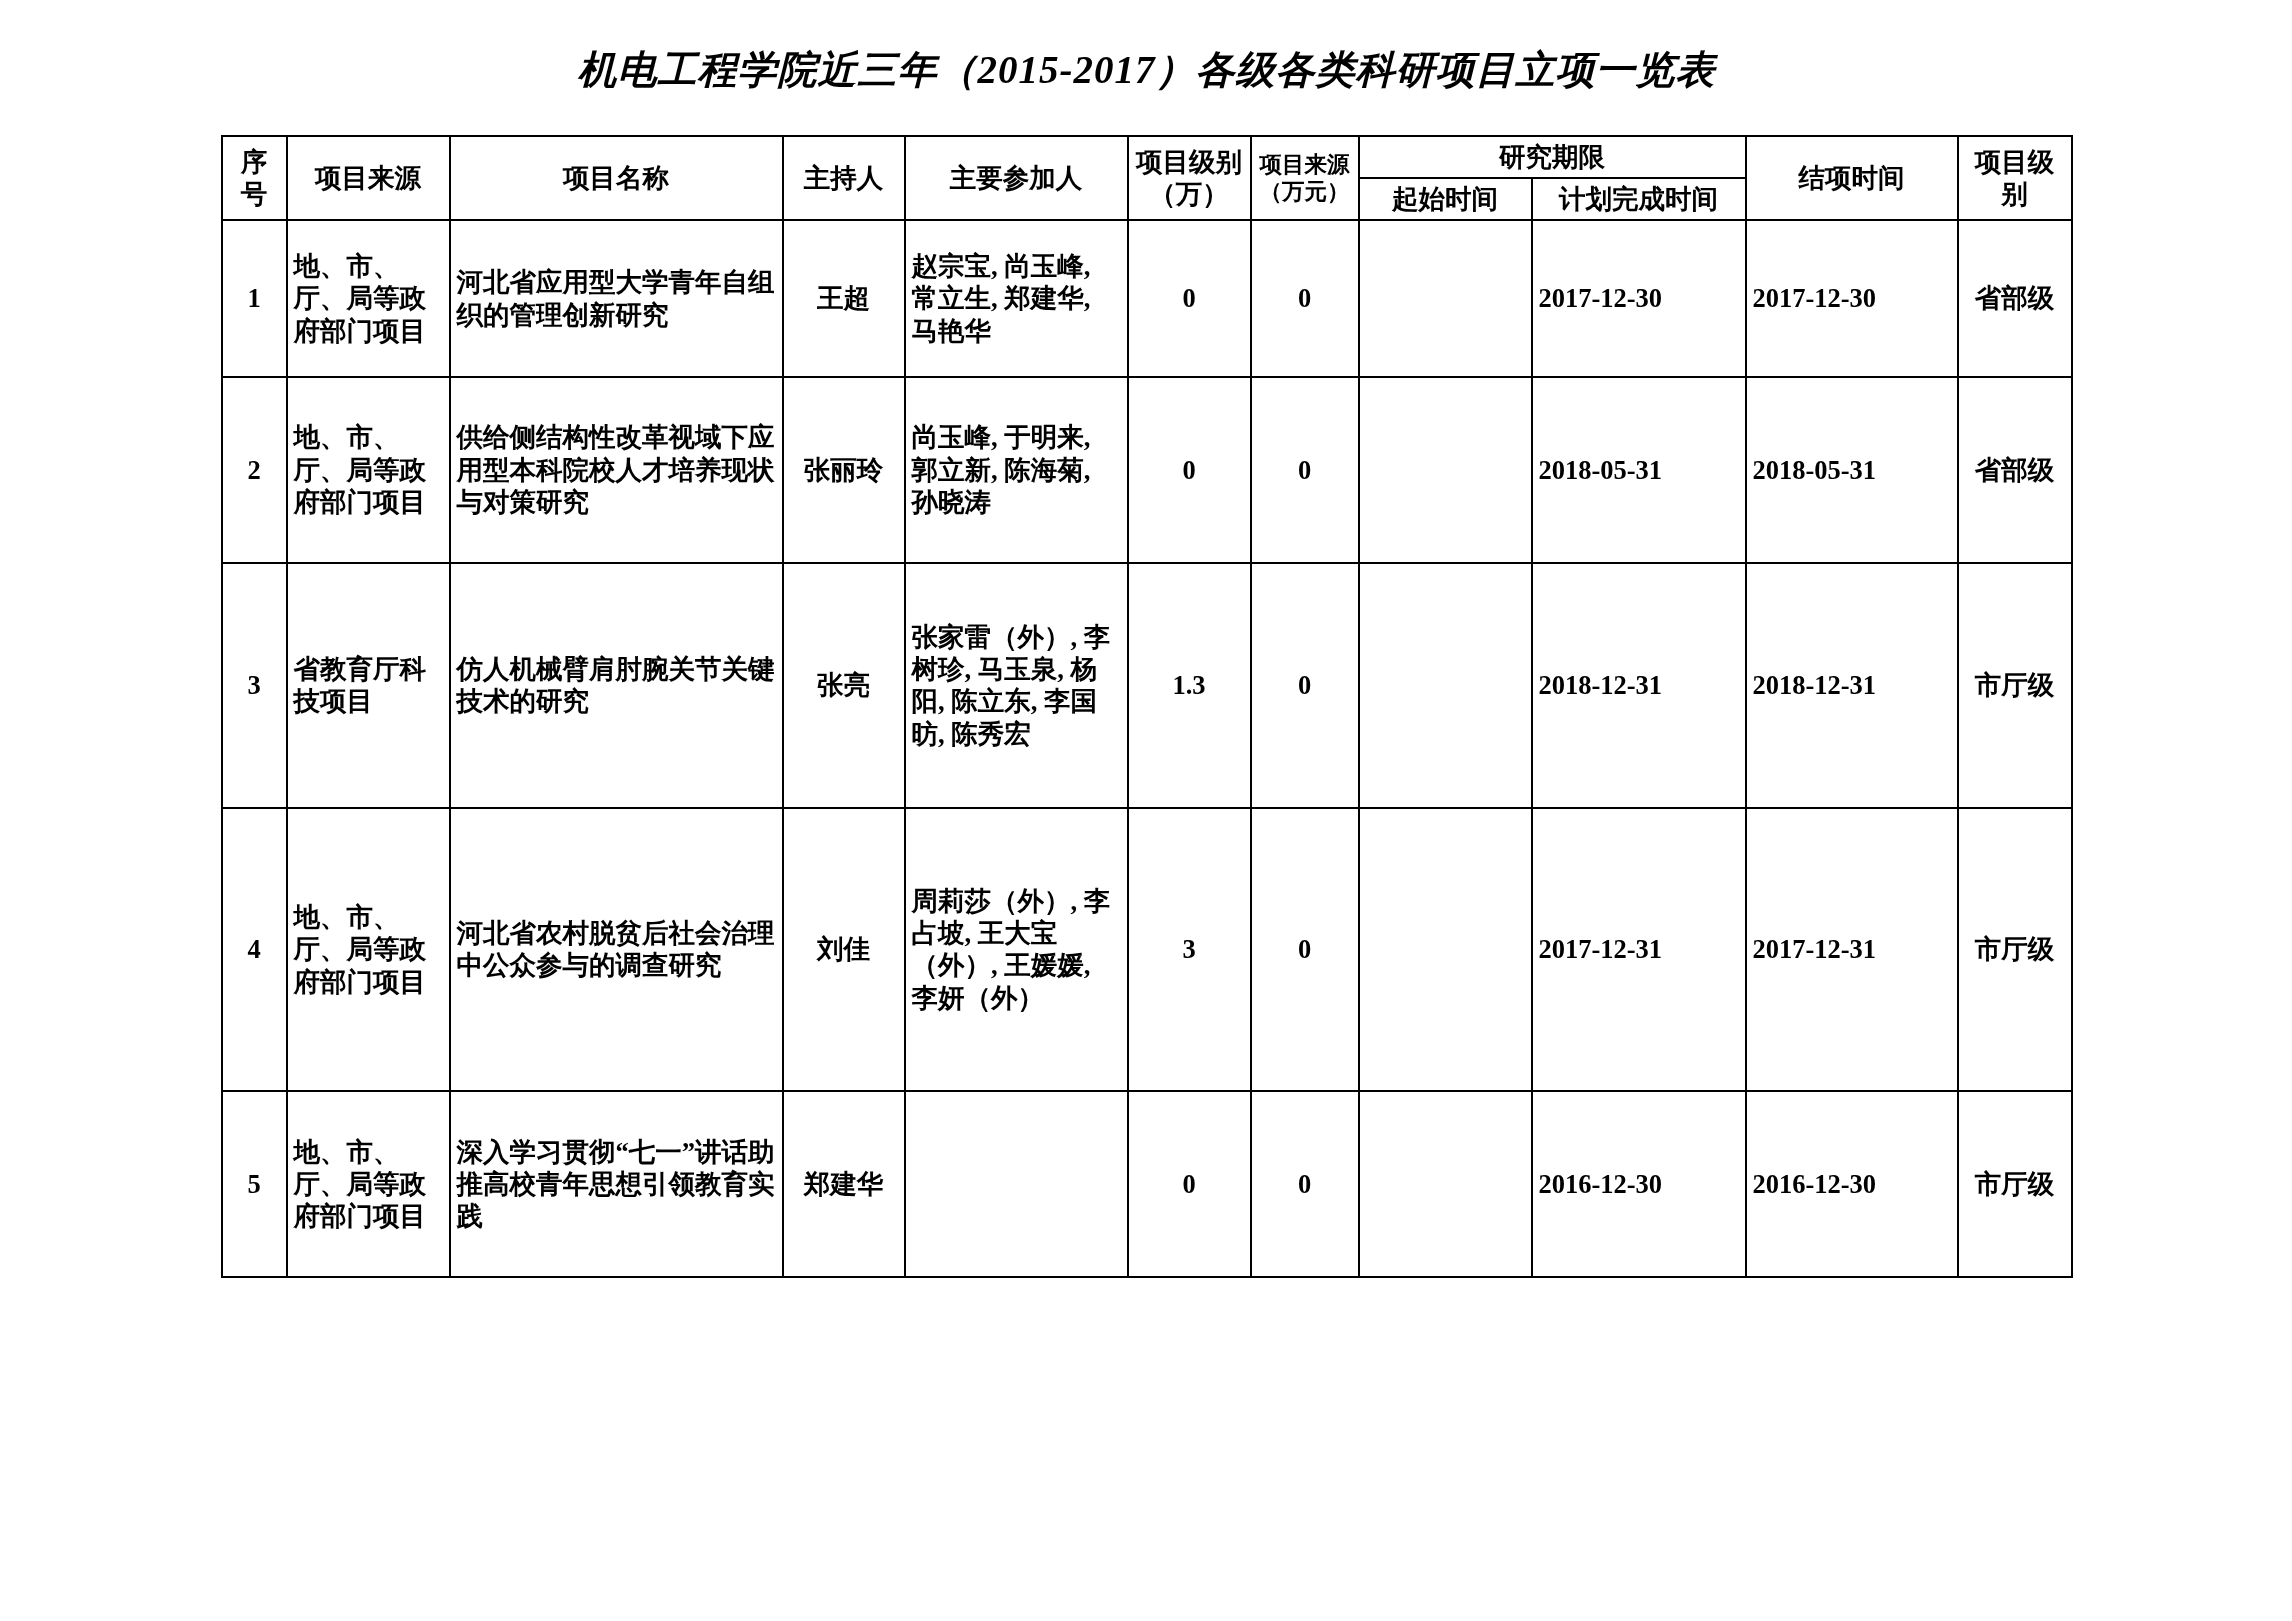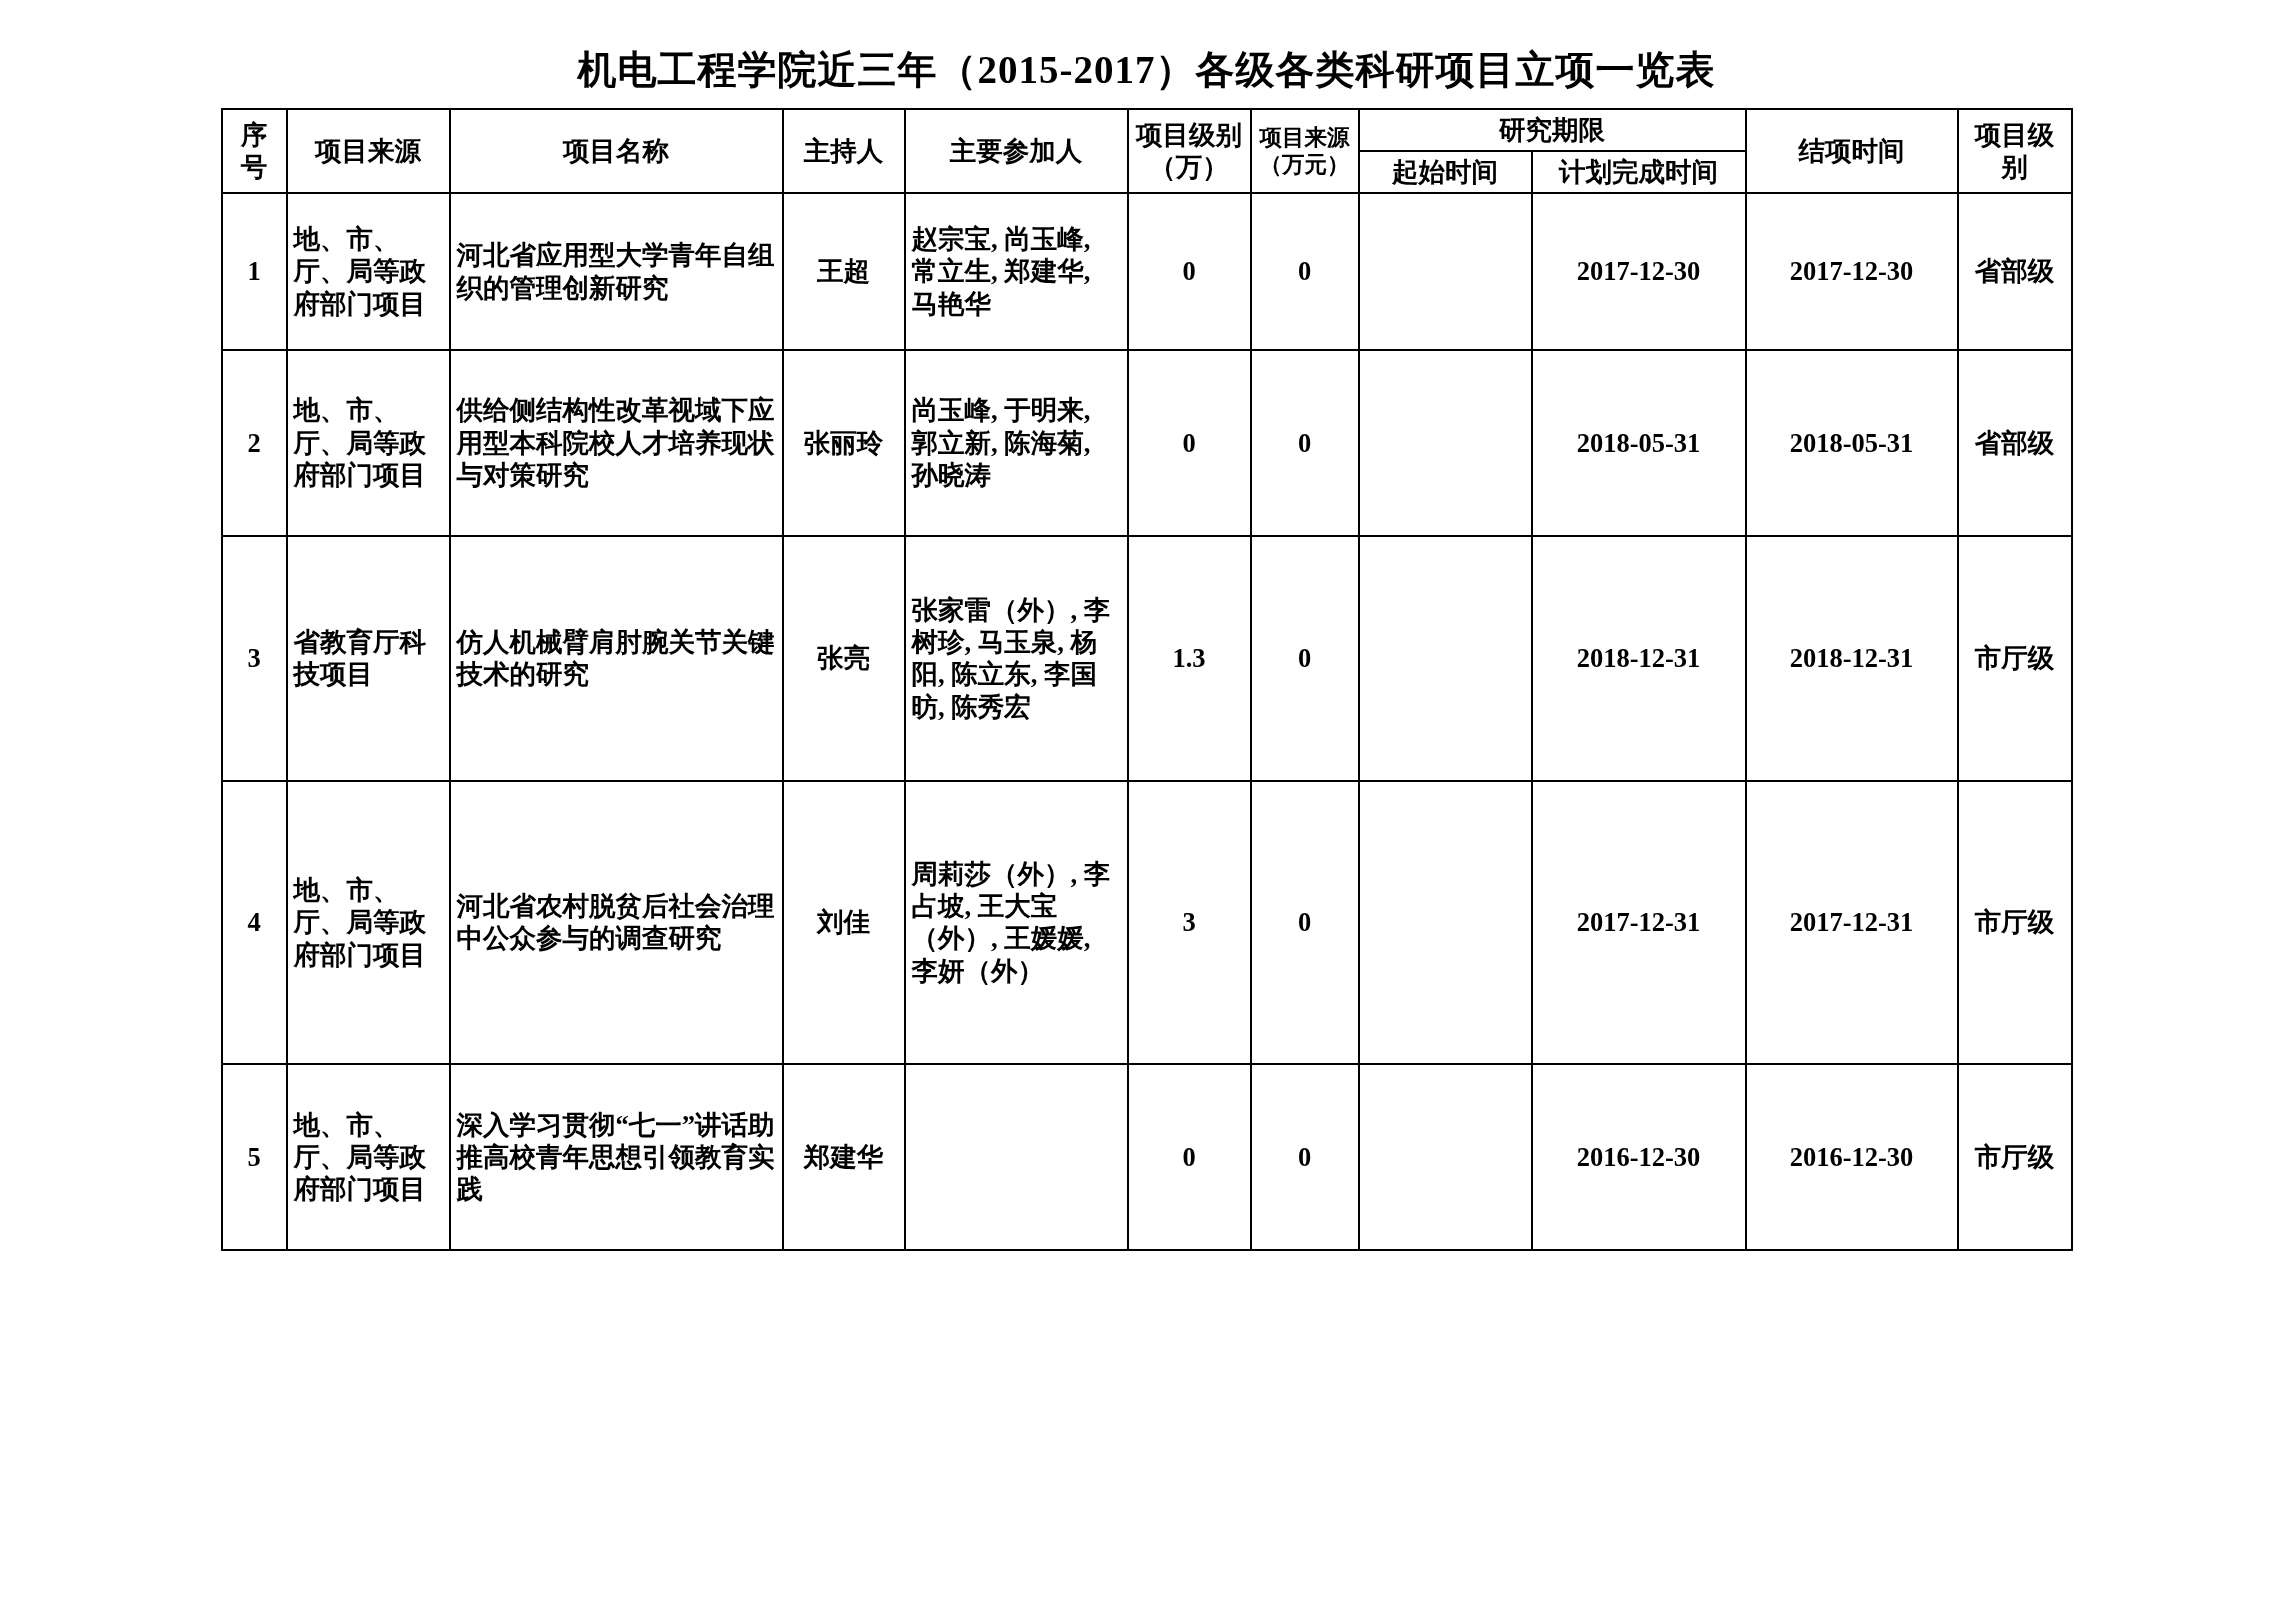--- a/index.html
+++ b/index.html
@@ -20,22 +20,23 @@
     box-sizing: border-box;
     padding: 0;
   }
   .doc-title {
     text-align: center;
     font-size: 39px;
     font-weight: bold;
     letter-spacing: 1px;
     margin: 0;
     padding-top: 43px;
-    padding-bottom: 11px;
+    padding-bottom: 38px;
     font-family: "Liberation Serif", "DejaVu Serif", serif;
+    font-style: italic;
   }
   table.main {
     border-collapse: collapse;
     margin: 0 auto;
     width: 1813px;
     table-layout: fixed;
   }
   table.main td, table.main th {
     border: 2px solid #000000;
     padding: 3.9px 5.9px;
@@ -45,21 +46,21 @@
     line-height: 1.22;
     font-family: "Liberation Serif", "DejaVu Serif", serif;
   }
   th.hdr {
     text-align: center;
     font-size: 26.5px;
     font-weight: bold;
   }
   .c { text-align: center; }
   .num { text-align: center; font-size: 27.4px; }
-  .date { text-align: center; font-size: 27.4px; letter-spacing: 0px; }
+  .date { text-align: left; font-size: 27.4px; letter-spacing: 0px; }
   .srcwrap { }
   .wrapjust { text-align: left; }
   
   col.c-seq     { width: 65px; }
   col.c-src     { width: 163px; }
   col.c-name    { width: 333px; }
   col.c-host    { width: 122px; }
   col.c-part    { width: 223px; }
   col.c-fund    { width: 123px; }
   col.c-match   { width: 108px; }

